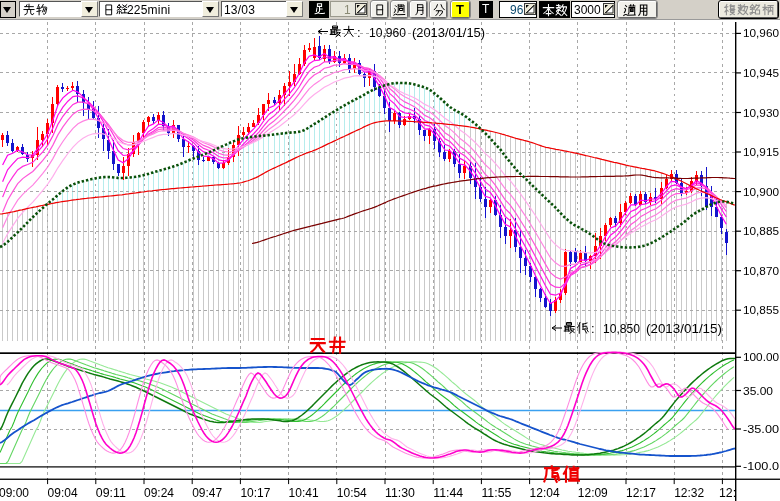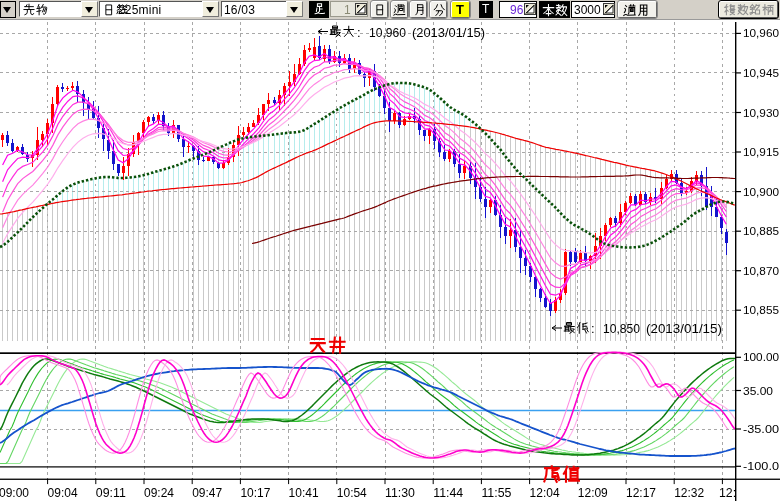--- a/index.html
+++ b/index.html
@@ -713,25 +713,25 @@
       </svg>
       <div style="position:absolute;left:99px;top:1px;width:103px;height:16px;background:#fff;border-top:1.5px solid #555;border-left:1.5px solid #555;border-bottom:1px solid #fff;border-right:0"></div>
       <div style="position:absolute;left:202px;top:1px;width:17px;height:16px;background:#f1eedd;border-top:1.5px solid #fff;border-left:1px solid #fff;border-right:1.5px solid #777;border-bottom:1.5px solid #777"></div>
       <div style="position:absolute;left:206px;top:7px;width:0;height:0;border-left:4.5px solid transparent;border-right:4.5px solid transparent;border-top:6px solid #000"></div>
       <svg width="12" height="12" viewBox="0 0 100 100" style="position:absolute;left:103px;top:4px;overflow:visible">
         <path d="M28,8 H72 V90 H28 Z M28,48 H72" fill="none" stroke="#000" stroke-width="8" stroke-linecap="square"></path>
       </svg>
       <svg width="12" height="12" viewBox="0 0 100 100" style="position:absolute;left:116px;top:4px;overflow:visible">
         <path d="M28,4 L12,22 M26,10 L40,22 M12,30 L44,26 M10,52 L30,40 M46,52 L30,40 M16,62 L8,80 M28,58 L28,80 M40,62 L48,78 M56,8 Q70,20 90,30 M90,6 Q74,22 54,32 M60,46 H88 M73,38 V72 M52,74 H94" fill="none" stroke="#000" stroke-width="8" stroke-linecap="square"></path>
       </svg>
-      <span style="position:absolute;left:118px;top:3px;font-family:'Liberation Sans';font-size:12px;letter-spacing:0.2px;color:#000">225mini</span>
+      <span style="position:absolute;left:127px;top:3px;font-family:'Liberation Sans';font-size:12px;letter-spacing:0.2px;color:#000">225mini</span>
       <div style="position:absolute;left:221px;top:1px;width:65px;height:16px;background:#fff;border-top:1.5px solid #555;border-left:1.5px solid #555;border-bottom:1px solid #fff;border-right:0"></div>
       <div style="position:absolute;left:286px;top:1px;width:17px;height:16px;background:#f1eedd;border-top:1.5px solid #fff;border-left:1px solid #fff;border-right:1.5px solid #777;border-bottom:1.5px solid #777"></div>
       <div style="position:absolute;left:290px;top:7px;width:0;height:0;border-left:4.5px solid transparent;border-right:4.5px solid transparent;border-top:6px solid #000"></div>
-      <span style="position:absolute;left:224px;top:3px;font-family:'Liberation Sans';font-size:12px;letter-spacing:0.2px;color:#000">16/03</span>
+      <span style="position:absolute;left:224px;top:3px;font-family:'Liberation Sans';font-size:12px;letter-spacing:0.2px;color:#000">13/03</span>
       <div style="position:absolute;left:309px;top:1px;width:20px;height:17px;background:#000"></div>
       <svg width="13" height="13" viewBox="0 0 100 100" style="position:absolute;left:313px;top:3px;overflow:visible">
         <path d="M34,6 H66 V26 H34 Z M50,26 V64 M50,46 H70 M30,40 L26,64 M16,82 Q34,80 44,70 M40,76 Q58,84 88,78" fill="none" stroke="#fff" stroke-width="8" stroke-linecap="square"></path>
       </svg>
       <div style="position:absolute;left:330px;top:1px;width:38px;height:16px;background:#e8e7de;border:1.5px solid #9b9a8e"></div>
       <span style="position:absolute;left:344px;top:3px;font-family:'Liberation Sans';font-size:12px;color:#8a8a75">1</span>
       <svg width="12" height="12" viewBox="0 0 12 12" style="position:absolute;left:355px;top:3px">
         <rect x="0.5" y="0.5" width="11" height="11" fill="#ece9d8" stroke="#3a3a3a" stroke-width="1"></rect>
         <path d="M2.5,10 L10,10 L10,2.5 Z" fill="#fff" stroke="#000" stroke-width="0.8"></path>
         <path d="M1.8,10.5 L10.5,1.8" stroke="#000" stroke-width="1"></path>
@@ -751,21 +751,21 @@
       </svg>
       <div style="position:absolute;left:429.5px;top:1px;width:17px;height:17px;background:#f2f1ec;border-top:1.5px solid #fff;border-left:1.5px solid #fff;border-right:1.5px solid #666;border-bottom:1.5px solid #666;outline:1px solid #888;border-radius:2px"></div>
       <svg width="12.5" height="12.5" viewBox="0 0 100 100" style="position:absolute;left:432.5px;top:4px;overflow:visible">
         <path d="M36,6 Q32,28 10,46 M64,6 Q68,28 90,46 M26,54 H70 Q78,54 76,64 Q72,82 54,92 M48,54 Q44,76 24,92" fill="none" stroke="#000" stroke-width="8" stroke-linecap="square"></path>
       </svg>
       <div style="position:absolute;left:451px;top:1px;width:18.5px;height:17px;background:#ffff00;border-top:1.5px solid #fff;border-left:1.5px solid #fff;border-right:1.5px solid #666;border-bottom:1.5px solid #666;outline:1px solid #888;border-radius:2px"></div>
       <span style="position:absolute;left:456px;top:2px;font-family:'Liberation Sans';font-weight:bold;font-size:13px;color:#000">T</span>
       <div style="position:absolute;left:479px;top:1px;width:14px;height:17px;background:#000"></div>
       <span style="position:absolute;left:482px;top:2px;font-family:'Liberation Sans';font-size:12px;color:#fff">T</span>
       <div style="position:absolute;left:499px;top:1px;width:38px;height:17px;background:#fff;border:1.5px solid #000"></div>
-      <span style="position:absolute;left:510px;top:3px;font-family:'Liberation Sans';font-size:12px;color:#6d28d9">96</span>
+      <span style="position:absolute;left:510px;top:3px;font-family:'Liberation Sans';font-size:12px;color:#0c4a6e">96</span>
       <svg width="12" height="12" viewBox="0 0 12 12" style="position:absolute;left:524px;top:3px">
         <rect x="0.5" y="0.5" width="11" height="11" fill="#ece9d8" stroke="#3a3a3a" stroke-width="1"></rect>
         <path d="M2.5,10 L10,10 L10,2.5 Z" fill="#fff" stroke="#000" stroke-width="0.8"></path>
         <path d="M1.8,10.5 L10.5,1.8" stroke="#000" stroke-width="1"></path>
         <path d="M2,5 L5,2 L2,2 Z" fill="#000"></path>
       </svg>
       <div style="position:absolute;left:539px;top:1px;width:31px;height:17px;background:#000"></div>
       <svg width="13" height="13" viewBox="0 0 100 100" style="position:absolute;left:541.5px;top:3.5px;overflow:visible">
         <path d="M50,4 V90 M10,28 H90 M48,32 Q40,56 14,72 M52,32 Q60,56 86,72 M32,74 H68" fill="none" stroke="#fff" stroke-width="8" stroke-linecap="square"></path>
       </svg>

